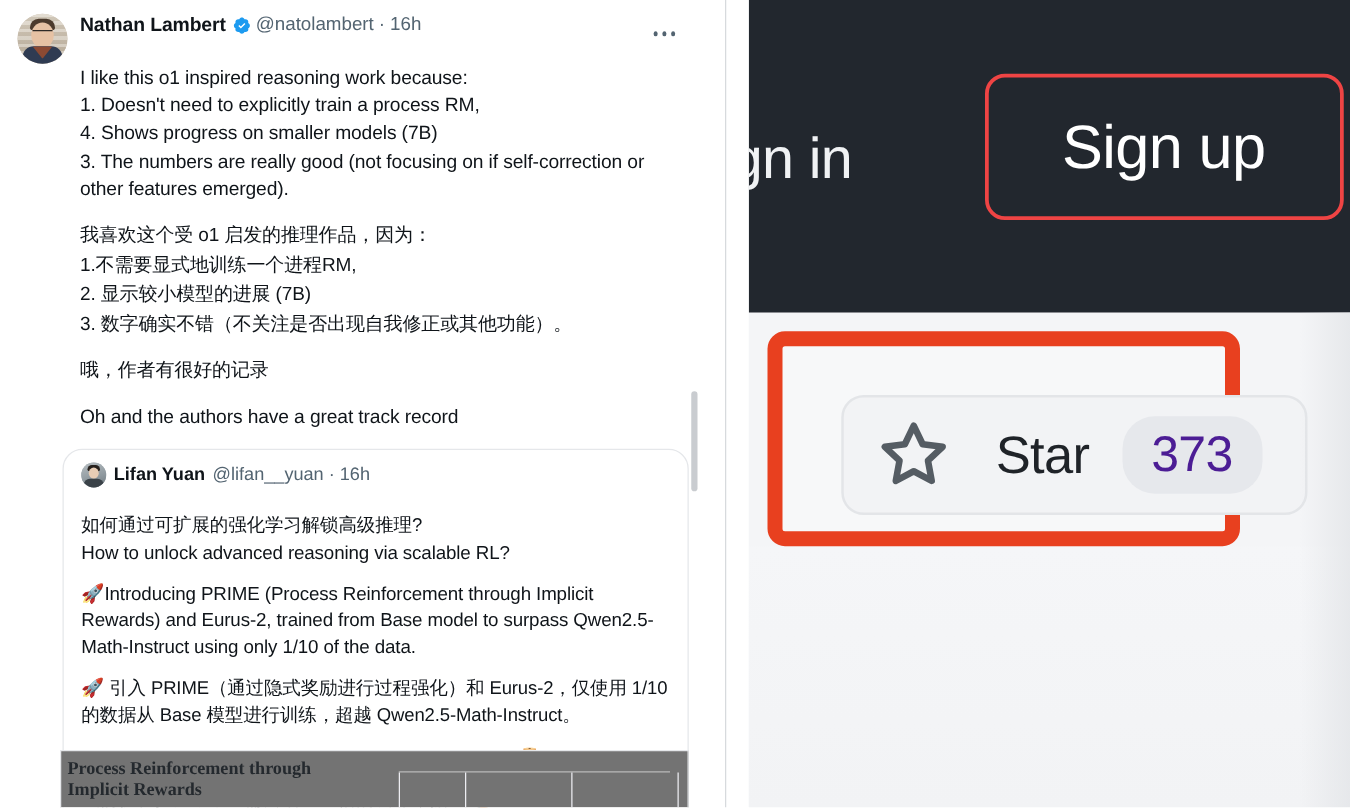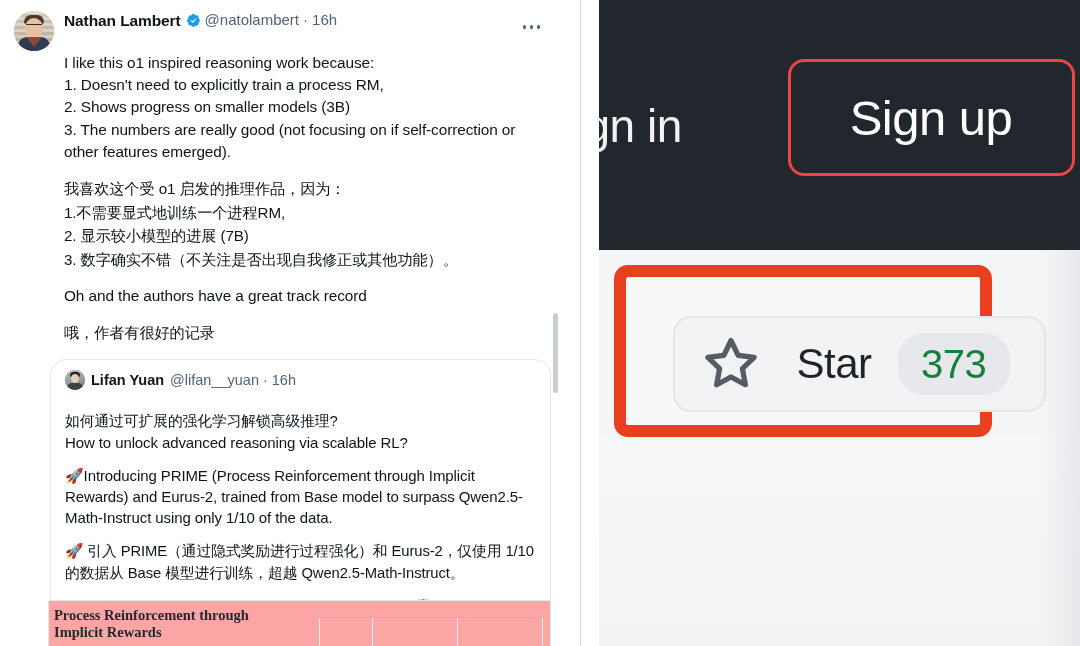--- a/index.html
+++ b/index.html
@@ -86,21 +86,21 @@
   .q-dot { margin:0 4px; }
   .q-line { font-size:15px; color:#0f1419; line-height:21px; letter-spacing:-.1px; }
   .q-para { margin-top:12px; }
   .q-cn { font-size:14.8px; line-height:22px; }
 
   
   .chart-card {
     position:absolute; left:48px; right:8px; bottom:0; height:46px;
     border:1px solid #e5e7ea; border-top:1px solid #e5e7ea;
     border-bottom:none; border-radius:0;
-    background:#fca5a5; overflow:hidden;margin-top:20px;
+    background:#737373; overflow:hidden;margin-top:20px;
   }
   .chart-title {
     position:absolute; left:5px; top:6px; width:240px;
     font-family:"Liberation Serif", serif; font-weight:700;
     font-size:14.5px; line-height:16.5px; color:#24292e;
   }
   .chart-plot { position:absolute; left:270px; right:14px; top:0; bottom:0; }
   .chart-plot .topline { position:absolute; left:0; right:0; top:16px; height:1px; background:#b9b9b9; }
   .chart-plot .vgrid { position:absolute; top:17px; bottom:0; width:1px; background:#ededf2; }
 
@@ -145,21 +145,21 @@
   }
   .star-ico { width:60px; height:60px; margin-left:26px; flex:0 0 60px; }
   .star-label {
     font-size:42px; color:#1f2328; margin-left:36px; letter-spacing:-.5px;
   }
   .star-count-pill {
     margin-left:26px; background:#e6e8ec; border-radius:26px;
     height:62px; min-width:112px; padding:0 16px;
     display:flex; align-items:center; justify-content:center;
   }
-  .star-count { font-size:40px; color:#15803d; letter-spacing:-.5px; }
+  .star-count { font-size:40px; color:#4c1d95; letter-spacing:-.5px; }
   .gh-lowerfade {
     position:absolute; left:0; right:0; top:437px; bottom:0;
     background:linear-gradient(180deg,#f5f6f8 0%,#f2f3f5 100%);
   }
   .gh-rightshade {
     position:absolute; right:0; top:250px; bottom:0; width:40px;
     background:linear-gradient(90deg, rgba(233,234,237,0) 0%, rgba(228,230,233,.85) 100%);
   }
   .pane-divider { position:absolute; left:580px; top:0; width:1px; height:646px; background:#d7dadd; }
 </style>
@@ -197,32 +197,32 @@
 
       <div class="more-btn">
         <i></i>
           <i></i>
           <i></i>
       </div>
 
       <div class="tw-body">
         <div class="tw-line">I like this o1 inspired reasoning work because:</div>
         <div class="tw-line">1. Doesn't need to explicitly train a process RM,</div>
-        <div class="tw-line">2. Shows progress on smaller models (3B)</div>
+        <div class="tw-line">4. Shows progress on smaller models (7B)</div>
         <div class="tw-line">3. The numbers are really good (not focusing on if self-correction or other features emerged).</div>
 
         <div class="tw-para">
           <div class="tw-line cn">我喜欢这个受 o1 启发的推理作品，因为：</div>
           <div class="tw-line cn">1.不需要显式地训练一个进程RM,</div>
           <div class="tw-line cn">2. 显示较小模型的进展 (7B)</div>
           <div class="tw-line cn">3. 数字确实不错（不关注是否出现自我修正或其他功能）。</div>
         </div>
 
+        <div class="tw-line cn tw-para">哦，作者有很好的记录</div>
         <div class="tw-line tw-para">Oh and the authors have a great track record</div>
-        <div class="tw-line cn tw-para">哦，作者有很好的记录</div>
       </div>
     </div>
 
     <div class="quote">
       <div class="q-head">
         <div class="q-avatar">
           <div class="qbg"></div>
             <div class="qhair"></div>
             <div class="qface"></div>
             <div class="qbody"></div>

